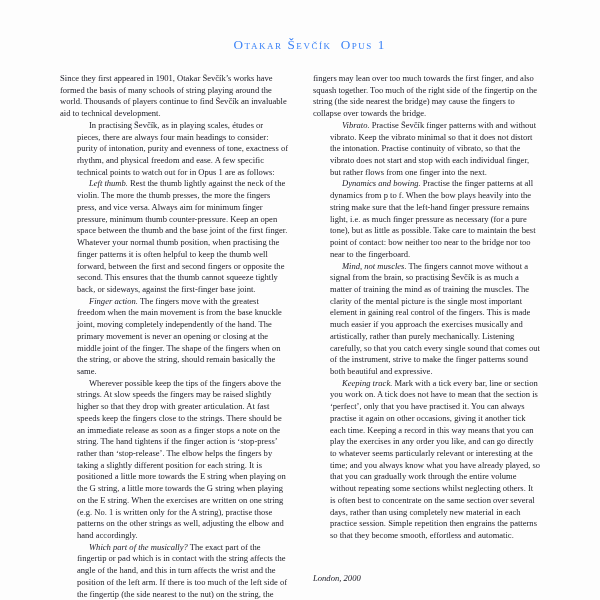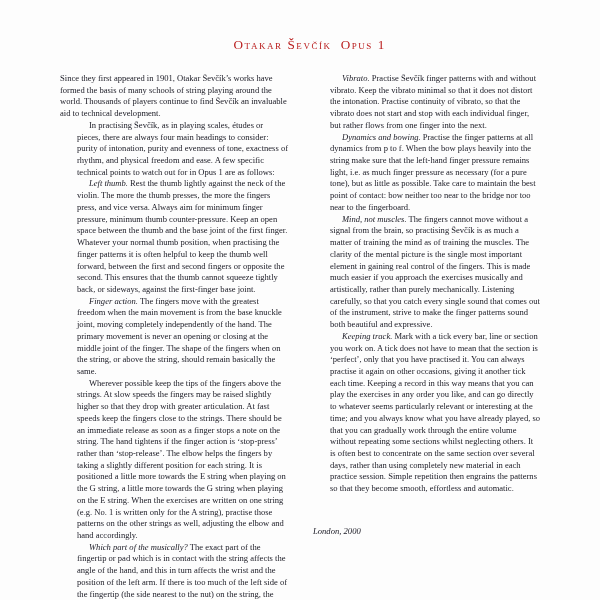--- a/index.html
+++ b/index.html
@@ -21,21 +21,21 @@
     box-sizing: border-box;
     padding: 0;
     background: #fdfdfd;
   }
   .page-header {
     text-align: center;
     padding-top: 21px;
     font-size: 13.2px;
     letter-spacing: 1.55px;
     font-variant: small-caps;
-    color: #b91c1c;
+    color: #3b82f6;
     font-family: "Liberation Serif", "DejaVu Serif", serif;
     white-space: pre;
   }
   .header-gap {
     display: inline-block;
     width: 9px;
   }
   .columns {
     position: absolute;
     top: 73px;
@@ -96,20 +96,21 @@
     <div class="col">
       <p><span>Since they first appeared in 1901, Otakar Ševčík’s works have formed the basis of many schools of string playing around the world.  Thousands of players continue to find Ševčík an invaluable aid to technical development.</span></p>
       <p class="indent"><span>In practising Ševčík, as in playing scales, études or pieces, there are always four main headings to consider: purity of intonation, purity and evenness of tone, exactness of rhythm, and physical freedom and ease.  A few specific technical points to watch out for in Opus 1 are as follows:</span></p>
       <p class="indent"><span class="run">Left thumb.</span><span>  Rest the thumb lightly against the neck of the violin.  The more the thumb presses, the more the fingers press, and vice versa.  Always aim for minimum finger pressure, minimum thumb counter-pressure.  Keep an open space between the thumb and the base joint of the first finger.  Whatever your normal thumb position, when practising the finger patterns it is often helpful to keep the thumb well forward, between the first and second fingers or opposite the second.  This ensures that the thumb cannot squeeze tightly back, or sideways, against the first-finger base joint.</span></p>
       <p class="indent"><span class="run">Finger action.</span><span>  The fingers move with the greatest freedom when the main movement is from the base knuckle joint, moving completely independently of the hand.  The primary movement is never an opening or closing at the middle joint of the finger.  The shape of the fingers when on the string, or above the string, should remain basically the same.</span></p>
       <p class="indent"><span>Wherever possible keep the tips of the fingers above the strings.  At slow speeds the fingers may be raised slightly higher so that they drop with greater articulation.  At fast speeds keep the fingers close to the strings.  There should be an immediate release as soon as a finger stops a note on the string.  The hand tightens if the finger action is ‘stop-press’ rather than ‘stop-release’.  The elbow helps the fingers by taking a slightly different position for each string.  It is positioned a little more towards the E string when playing on the G string, a little more towards the G string when playing on the E string.  When the exercises are written on one string (e.g. No. 1 is written only for the A string), practise those patterns on the other strings as well, adjusting the elbow and hand accordingly.</span></p>
       <p class="indent"><span class="run">Which part of the musically?</span><span>  The exact part of the fingertip or pad which is in contact with the string affects the angle of the hand, and this in turn affects the wrist and the position of the left arm.  If there is too much of the left side of the fingertip (the side nearest to the nut) on the string, the</span></p>
     </div>
 
     <div class="col">
+      <p><span>fingers may lean over too much towards the first finger, and also squash together.  Too much of the right side of the fingertip on the string (the side nearest the bridge) may cause the fingers to collapse over towards the bridge.</span></p>
       <p class="indent"><span class="run">Vibrato.</span><span>  Practise Ševčík finger patterns with and without vibrato.  Keep the vibrato minimal so that it does not distort the intonation.  Practise continuity of vibrato, so that the vibrato does not start and stop with each individual finger, but rather flows from one finger into the next.</span></p>
       <p class="indent"><span class="run">Dynamics and bowing.</span><span>  Practise the finger patterns at all dynamics from p to f.  When the bow plays heavily into the string make sure that the left-hand finger pressure remains light, i.e. as much finger pressure as necessary (for a pure tone), but as little as possible.  Take care to maintain the best point of contact: bow neither too near to the bridge nor too near to the fingerboard.</span></p>
       <p class="indent"><span class="run">Mind, not muscles.</span><span>  The fingers cannot move without a signal from the brain, so practising Ševčík is as much a matter of training the mind as of training the muscles.  The clarity of the mental picture is the single most important element in gaining real control of the fingers.  This is made much easier if you approach the exercises musically and artistically, rather than purely mechanically.  Listening carefully, so that you catch every single sound that comes out of the instrument, strive to make the finger patterns sound both beautiful and expressive.</span></p>
       <p class="indent"><span class="run">Keeping track.</span><span>  Mark with a tick every bar, line or section you work on.  A tick does not have to mean that the section is ‘perfect’, only that you have practised it.  You can always practise it again on other occasions, giving it another tick each time.  Keeping a record in this way means that you can play the exercises in any order you like, and can go directly to whatever seems particularly relevant or interesting at the time; and you always know what you have already played, so that you can gradually work through the entire volume without repeating some sections whilst neglecting others.  It is often best to concentrate on the same section over several days, rather than using completely new material in each practice session.  Simple repetition then engrains the patterns so that they become smooth, effortless and automatic.</span></p>
 
       <div class="sig">
         <div class="sig-place">London, 2000</div>
       </div>
     </div>
 

